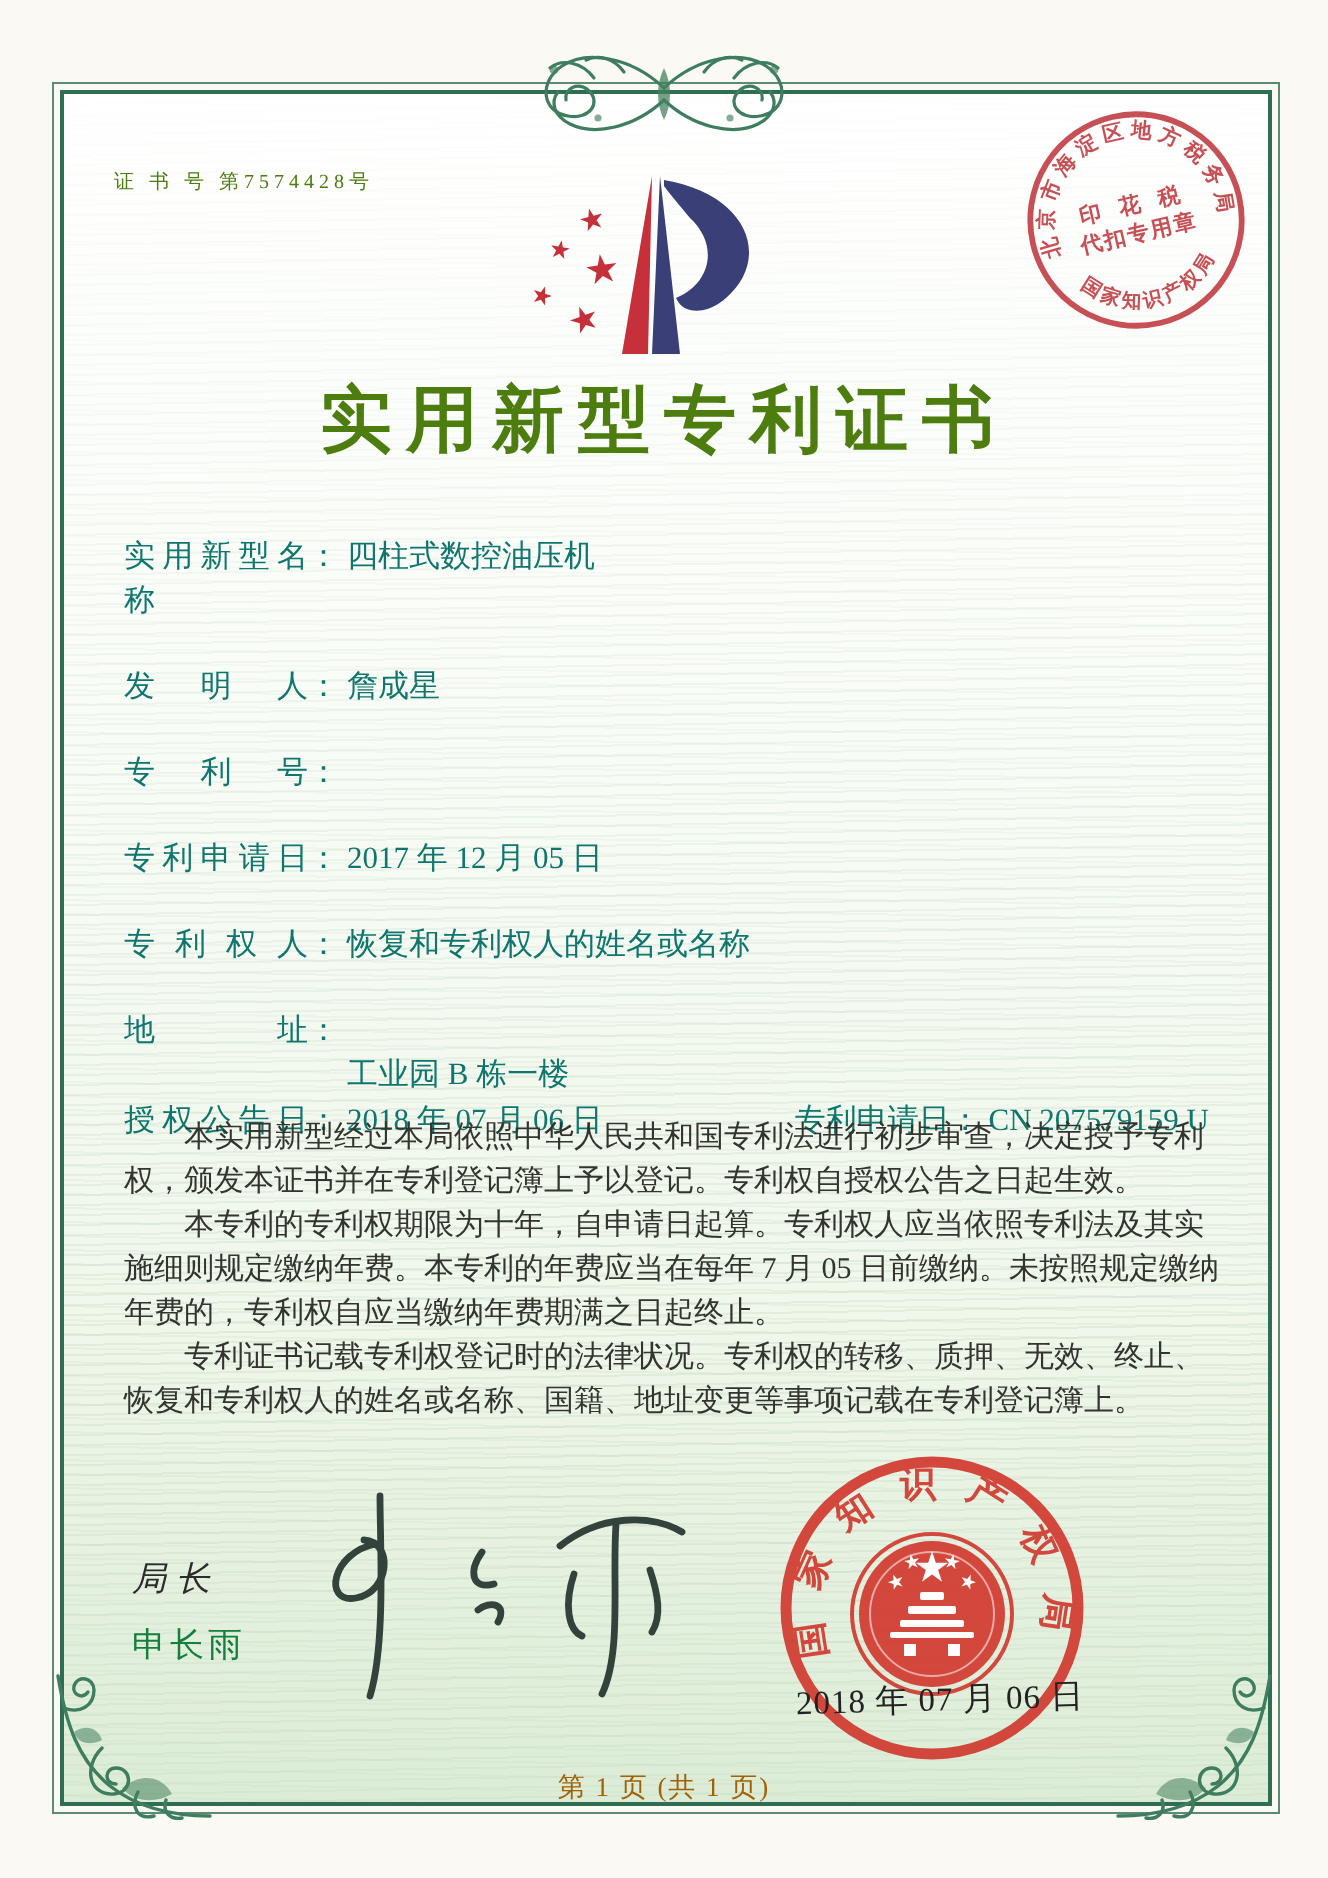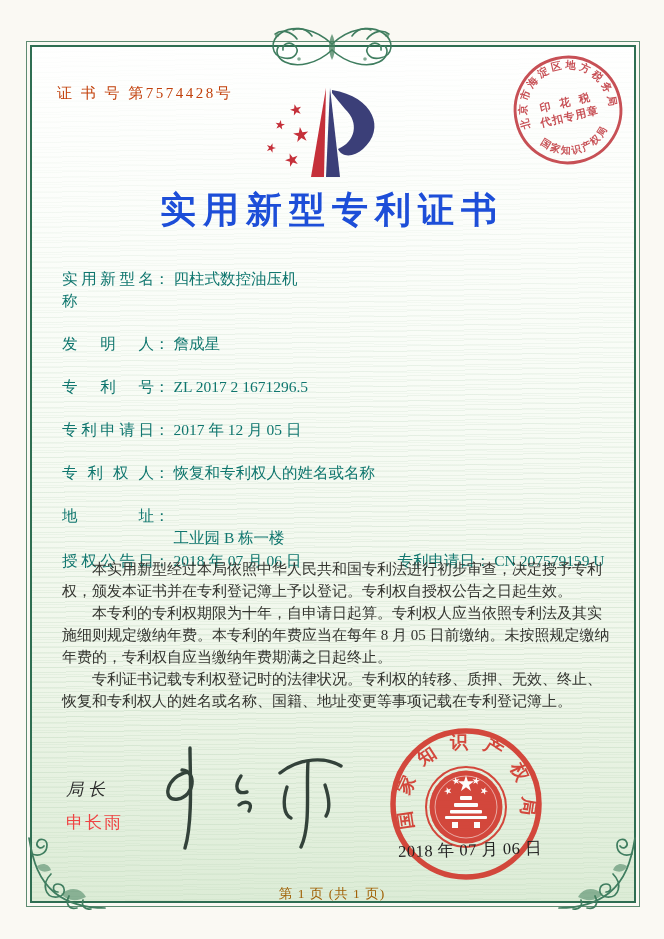--- a/index.html
+++ b/index.html
@@ -29,34 +29,34 @@
       repeating-linear-gradient(181deg, rgba(130,175,136,.16) 0 1px, rgba(255,255,255,0) 1px 7px);
   }
 
   .ornament{position:absolute;pointer-events:none;}
   .orn-top{left:237px;top:19px;width:190px;height:54px;}
   .orn-bl{left:23px;top:836px;width:84px;height:74px;}
   .orn-br{left:557px;top:836px;width:84px;height:74px;transform:scaleX(-1);}
 
   .cert-no{
     position:absolute;left:57px;top:84px;
-    font-size:15px;letter-spacing:2.5px;color:#c2410c;
+    font-size:10px;letter-spacing:2.5px;color:#4d7c0f;
   }
 
   .logo{position:absolute;left:256px;top:84px;width:152px;height:98px;}
 
   .tax-stamp{
     position:absolute;left:511px;top:53px;width:114px;height:114px;
     transform:rotate(-13deg);opacity:.88;
   }
 
   .title{
     position:absolute;left:0;top:186px;width:100%;
     text-align:center;font-size:36px;font-weight:600;
-    letter-spacing:7px;color:#1d4ed8;
+    letter-spacing:7px;color:#4d7c0f;
   }
 
   .fields{position:absolute;left:62px;top:268px;width:552px;font-size:15.5px;color:#0f766e;}
   .frow{display:flex;line-height:22px;margin-bottom:21px;}
   .frow .lbl{
     display:inline-block;width:92px;
     text-align:justify;text-align-last:justify;
     flex:0 0 92px;
   }
   .frow .colon{flex:0 0 auto;}
@@ -64,21 +64,21 @@
   .frow-address{margin-bottom:1px;}
   .frow-grant .sub2{margin-left:96px;}
 
   .paragraphs{
     position:absolute;left:62px;top:558px;width:548px;
     font-size:15px;line-height:22px;color:#33342f;
   }
   .paragraphs p{margin:0;text-indent:2em;}
 
   .sig-title{position:absolute;left:66px;top:778px;font-size:17px;letter-spacing:5px;color:#2c2c2c;font-style:italic;}
-  .sig-name{position:absolute;left:66px;top:811px;font-size:17px;letter-spacing:2px;color:#ef4444;}
+  .sig-name{position:absolute;left:66px;top:811px;font-size:17px;letter-spacing:2px;color:#15803d;}
   .sig-hand{position:absolute;left:148px;top:742px;width:215px;height:115px;}
 
   .office-seal{position:absolute;left:384px;top:722px;width:164px;height:164px;opacity:.93;}
   .seal-date{
     position:absolute;left:398px;top:839px;width:160px;
     font-size:16.5px;letter-spacing:.5px;color:#222;
     transform:rotate(-1.5deg);
   }
 
   .footer{
@@ -185,21 +185,20 @@
       <span class="val">四柱式数控油压机</span>
     </div>
     <div class="frow">
       <span class="lbl">发明人</span>
         <span class="colon">：</span>
       <span class="val">詹成星</span>
     </div>
     <div class="frow">
       <span class="lbl">专利号</span>
         <span class="colon">：</span>
-      <span class="val">ZL 2017 2 1671296.5</span>
     </div>
     <div class="frow">
       <span class="lbl">专利申请日</span>
         <span class="colon">：</span>
       <span class="val">2017 年 12 月 05 日</span>
     </div>
     <div class="frow">
       <span class="lbl">专利权人</span>
         <span class="colon">：</span>
       <span class="val">恢复和专利权人的姓名或名称</span>
@@ -218,21 +217,21 @@
       <span class="val">2018 年 07 月 06 日</span>
       <span class="sub2">
         <span>专利申请日</span><span>：</span>
         <span>CN 207579159 U</span>
       </span>
     </div>
   </div>
 
   <div class="paragraphs">
     <p>本实用新型经过本局依照中华人民共和国专利法进行初步审查，决定授予专利权，颁发本证书并在专利登记簿上予以登记。专利权自授权公告之日起生效。</p>
-    <p>本专利的专利权期限为十年，自申请日起算。专利权人应当依照专利法及其实施细则规定缴纳年费。本专利的年费应当在每年 8 月 05 日前缴纳。未按照规定缴纳年费的，专利权自应当缴纳年费期满之日起终止。</p>
+    <p>本专利的专利权期限为十年，自申请日起算。专利权人应当依照专利法及其实施细则规定缴纳年费。本专利的年费应当在每年 7 月 05 日前缴纳。未按照规定缴纳年费的，专利权自应当缴纳年费期满之日起终止。</p>
     <p>专利证书记载专利权登记时的法律状况。专利权的转移、质押、无效、终止、恢复和专利权人的姓名或名称、国籍、地址变更等事项记载在专利登记簿上。</p>
   </div>
 
   <div class="sig-title">局长</div>
   <div class="sig-name">申长雨</div>
   <svg class="sig-hand" viewBox="0 0 215 115">
     <g stroke="#33423a" stroke-width="3.4" fill="none" stroke-linecap="round" stroke-linejoin="round">
       <path d="M40,30 C18,34 13,60 30,57 C47,54 49,29 34,28"></path>
       <path d="M42,6 C42,30 45,80 37,106"></path>
       <path d="M93,34 C86,44 88,53 99,50"></path>

